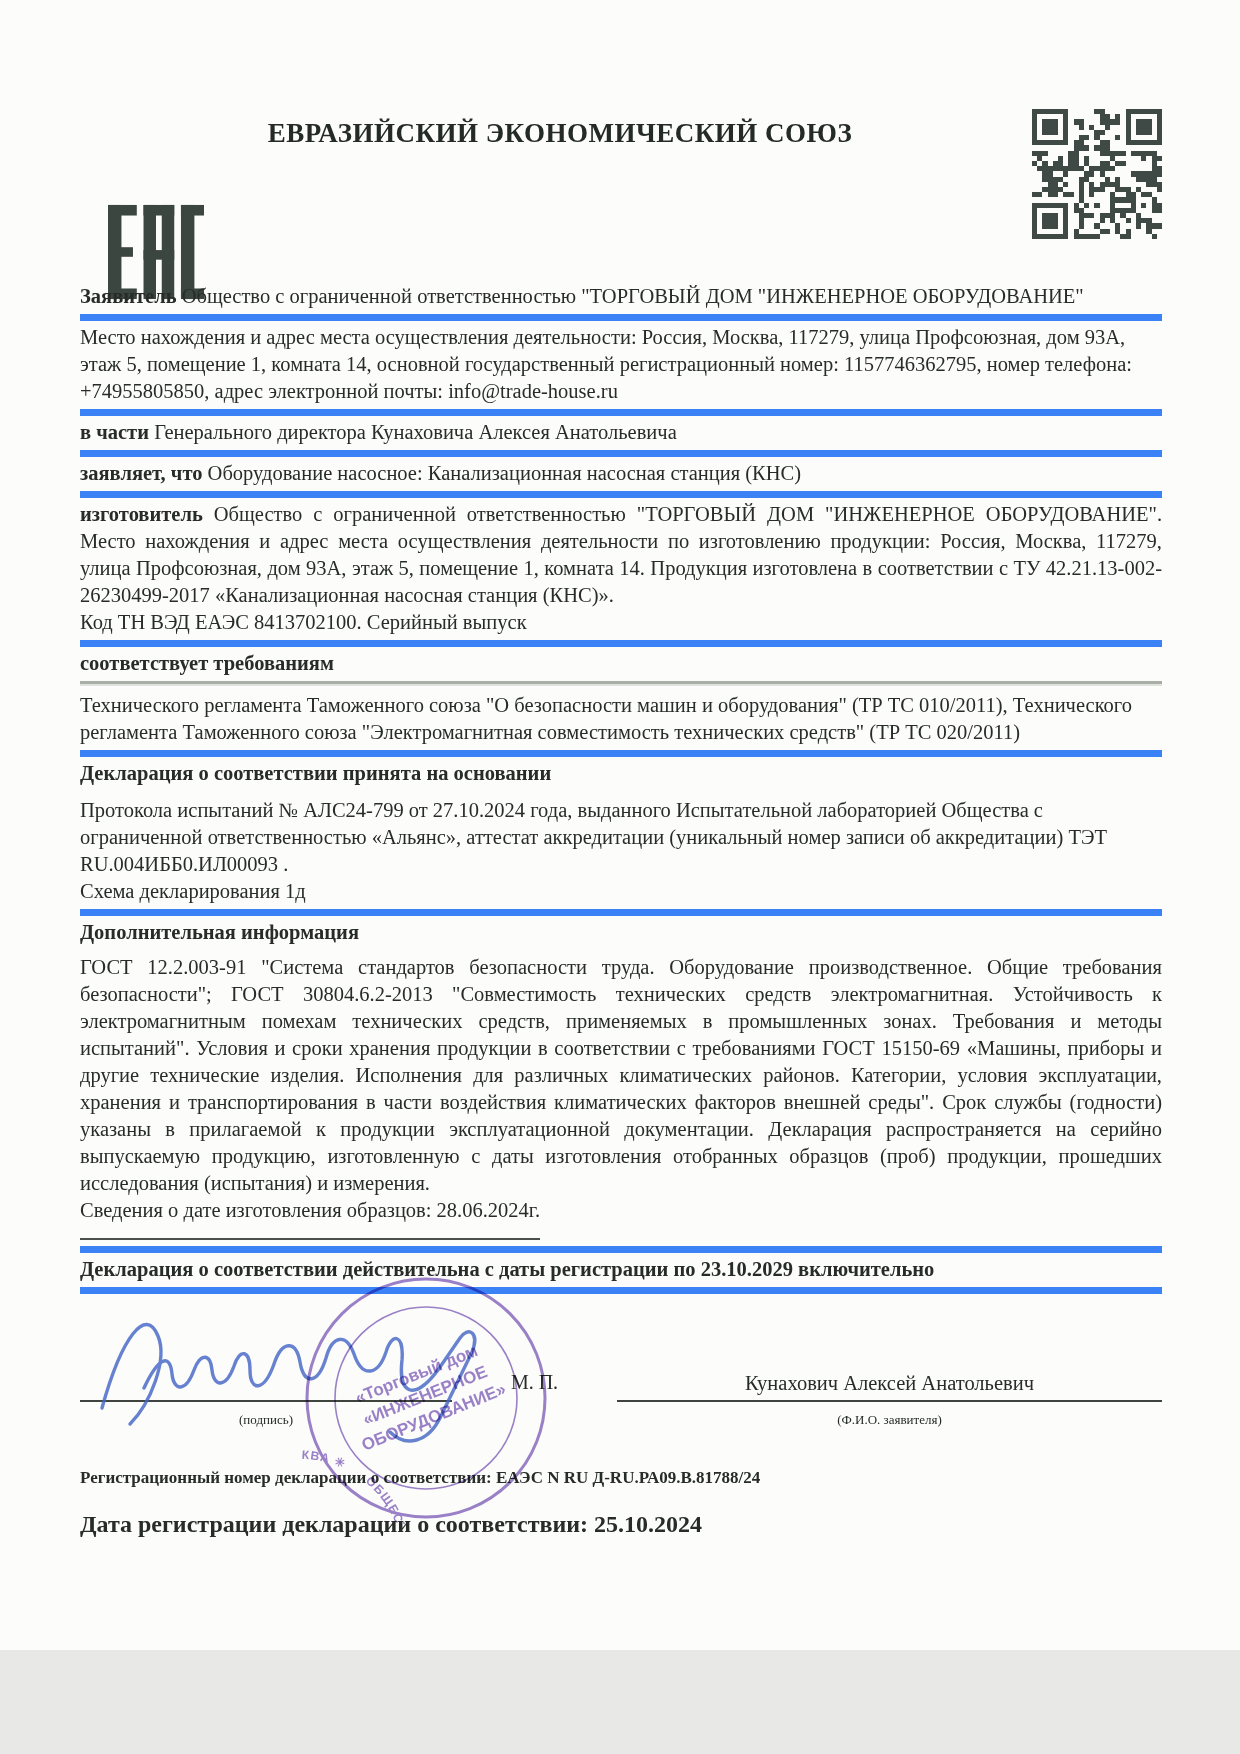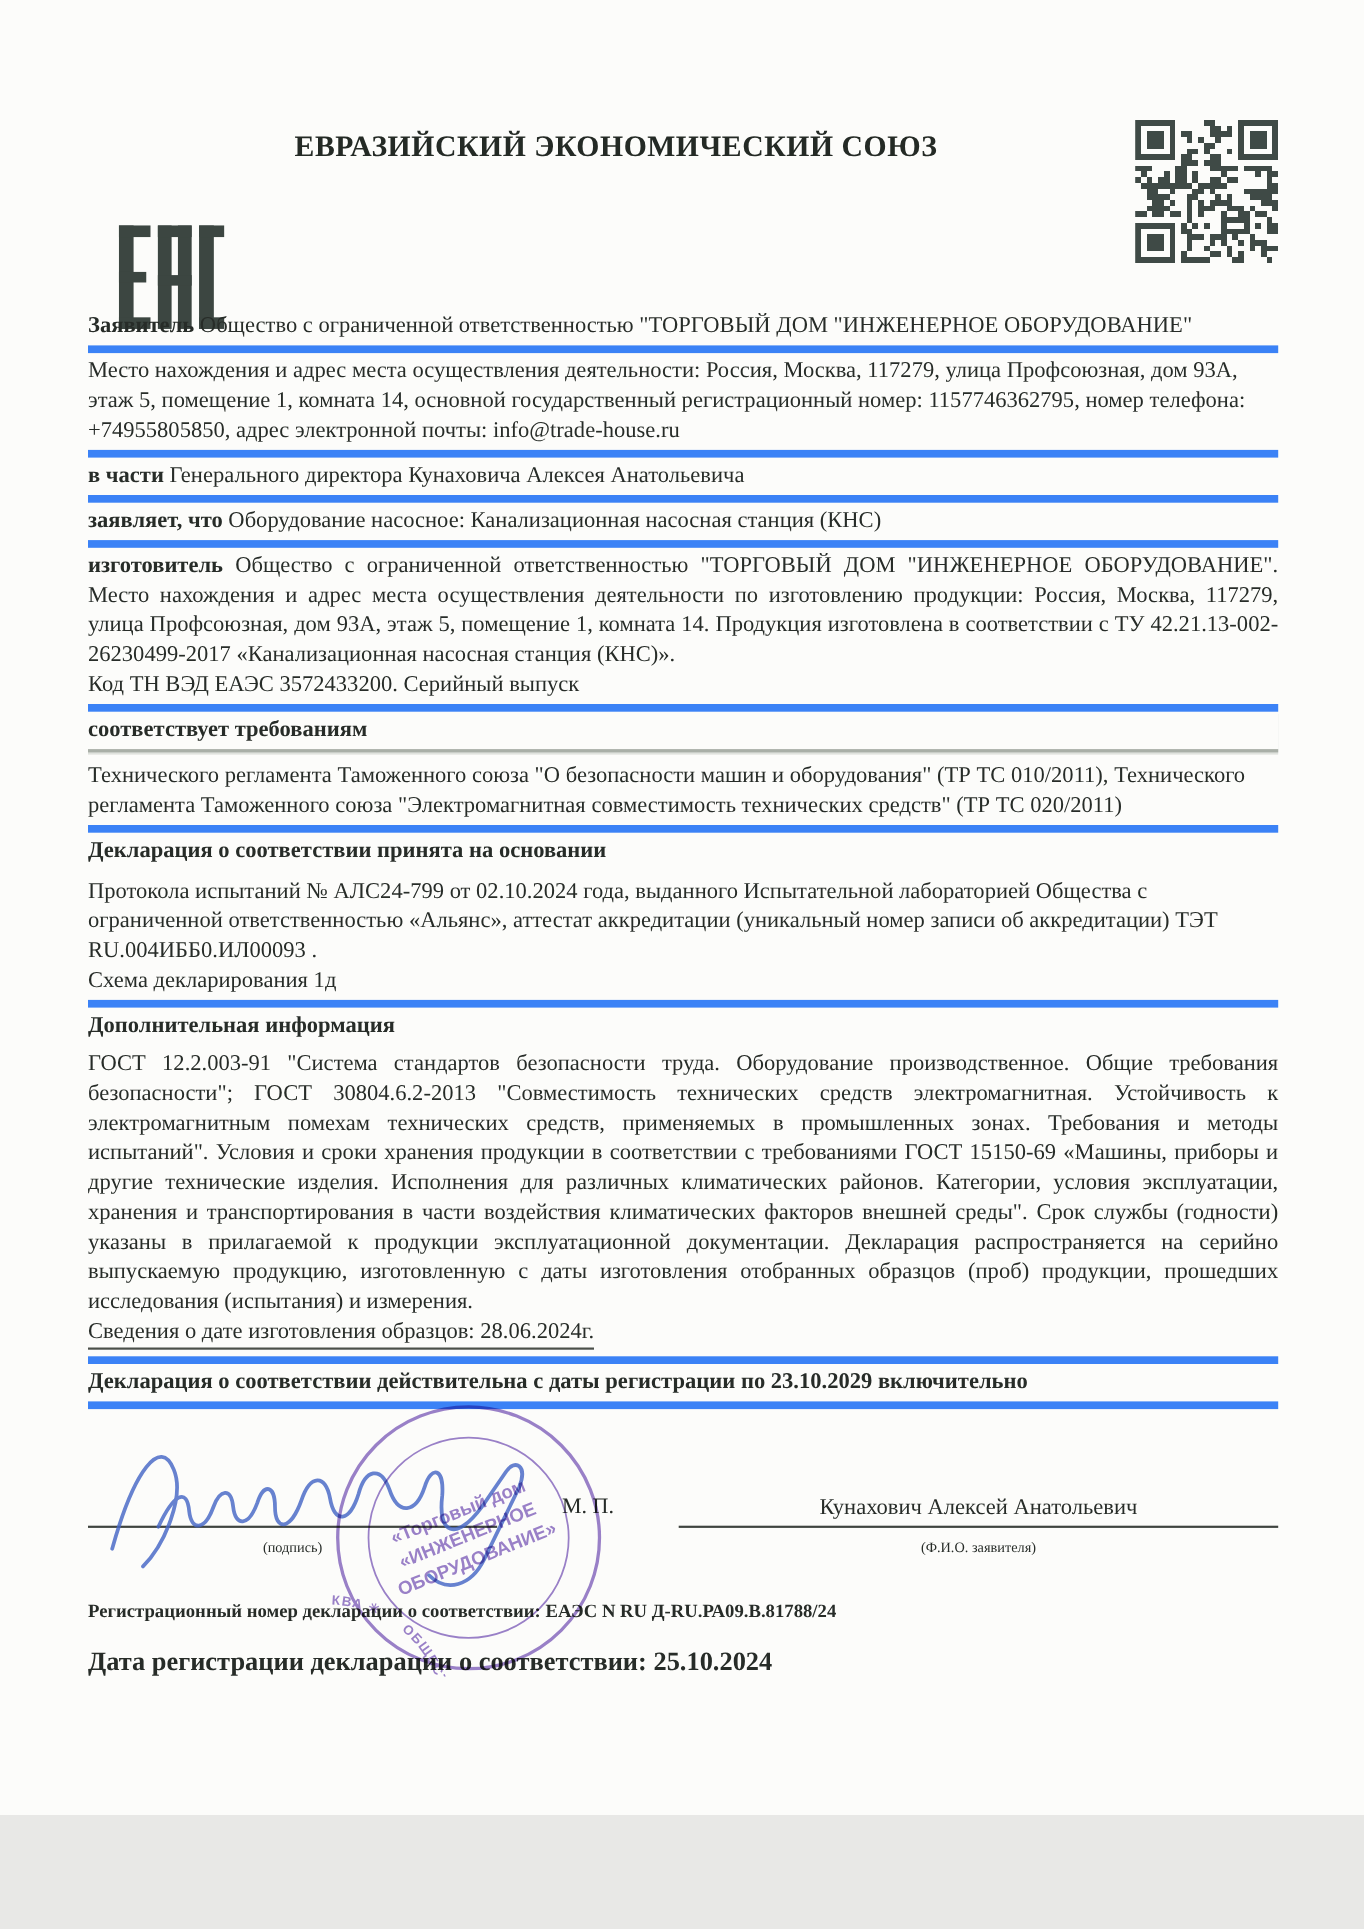--- a/index.html
+++ b/index.html
@@ -407,47 +407,47 @@
     </div>
 
     <div class="row rule">
       <p><span class="b">заявляет, что</span>
       <span>Оборудование насосное: Канализационная насосная станция (КНС)</span></p>
     </div>
 
     <div class="row rule">
       <p class="just"><span class="b">изготовитель</span>
       <span>Общество с ограниченной ответственностью "ТОРГОВЫЙ ДОМ "ИНЖЕНЕРНОЕ ОБОРУДОВАНИЕ". Место нахождения и адрес места осуществления деятельности по изготовлению продукции: Россия, Москва, 117279, улица Профсоюзная, дом 93А, этаж 5, помещение 1, комната 14. Продукция изготовлена в соответствии с ТУ 42.21.13-002-26230499-2017 «Канализационная насосная станция (КНС)».</span></p>
-      <p>Код ТН ВЭД ЕАЭС 3572433200. Серийный выпуск</p>
+      <p>Код ТН ВЭД ЕАЭС 8413702100. Серийный выпуск</p>
     </div>
 
     <div class="row rule-thick">
       <p class="b">соответствует требованиям</p>
     </div>
 
     <div class="row rule" style="padding-top:8px;">
       <p>Технического регламента Таможенного союза "О безопасности машин и оборудования" (ТР ТС 010/2011), Технического регламента Таможенного союза "Электромагнитная совместимость технических средств" (ТР ТС 020/2011)</p>
     </div>
 
     <div class="row">
       <p class="b">Декларация о соответствии принята на основании</p>
     </div>
 
     <div class="row rule" style="padding-top:6px;">
-      <p>Протокола испытаний № АЛС24-799 от 02.10.2024 года, выданного Испытательной лабораторией Общества с ограниченной ответственностью «Альянс», аттестат аккредитации (уникальный номер записи об аккредитации)  ТЭТ RU.004ИББ0.ИЛ00093 .</p>
+      <p>Протокола испытаний № АЛС24-799 от 27.10.2024 года, выданного Испытательной лабораторией Общества с ограниченной ответственностью «Альянс», аттестат аккредитации (уникальный номер записи об аккредитации)  ТЭТ RU.004ИББ0.ИЛ00093 .</p>
       <p>Схема декларирования 1д</p>
     </div>
 
     <div class="row">
       <p class="b">Дополнительная информация</p>
     </div>
 
     <div class="row rule" style="padding-top:4px;">
       <p class="just">ГОСТ 12.2.003-91 "Система стандартов безопасности труда. Оборудование производственное. Общие требования безопасности"; ГОСТ 30804.6.2-2013 "Совместимость технических средств электромагнитная. Устойчивость к электромагнитным помехам технических средств, применяемых в промышленных зонах. Требования и методы испытаний". Условия и сроки хранения продукции в соответствии с требованиями ГОСТ 15150-69 «Машины, приборы и другие технические изделия. Исполнения для различных климатических районов. Категории, условия эксплуатации, хранения и транспортирования в части воздействия климатических факторов внешней среды". Срок службы (годности) указаны в прилагаемой к продукции эксплуатационной документации. Декларация распространяется на серийно выпускаемую продукцию, изготовленную с даты изготовления отобранных образцов (проб) продукции, прошедших исследования (испытания) и измерения.</p>
-      <p style="border-bottom:2px solid #4a4f49;display:inline-block;padding-bottom:1px;margin-bottom:2px;">Сведения о дате изготовления образцов: 28.06.2024г.</p>
+      <p style="border-bottom:2px solid #4a4f49;display:inline-block;padding-bottom:14px;margin-bottom:2px;">Сведения о дате изготовления образцов: 28.06.2024г.</p>
     </div>
 
     <div class="row rule">
       <p class="b">Декларация о соответствии  действительна с даты регистрации по 23.10.2029 включительно</p>
     </div>
 
     <div class="sig-row">
       <div class="sig-col col-sign">
         <div class="line"></div>
         <div class="caption">(подпись)</div>

